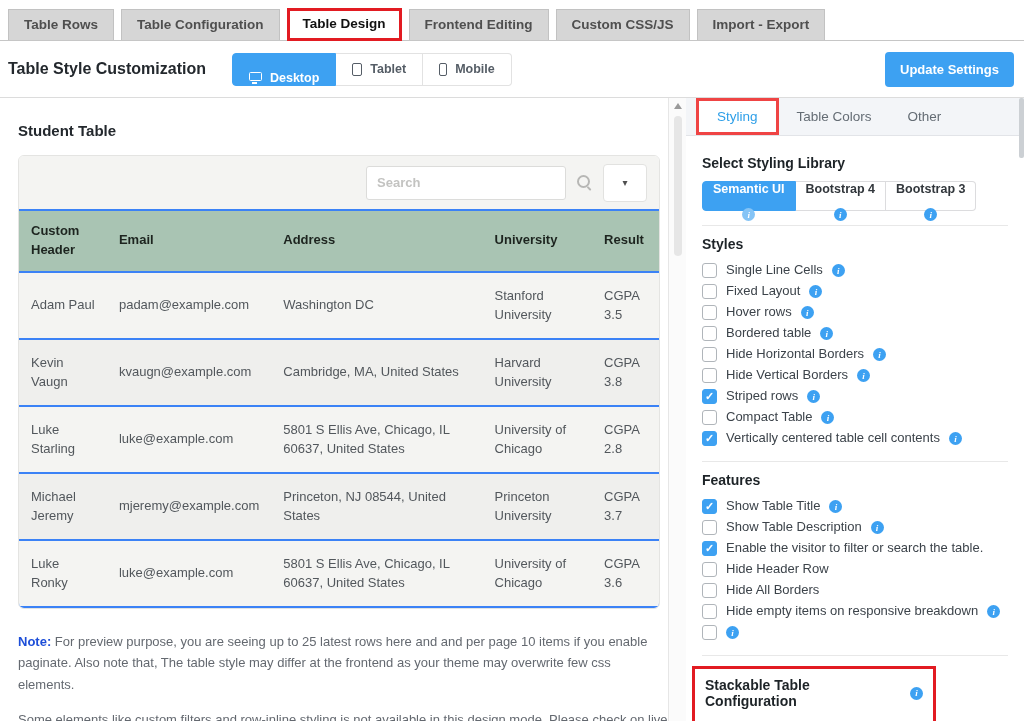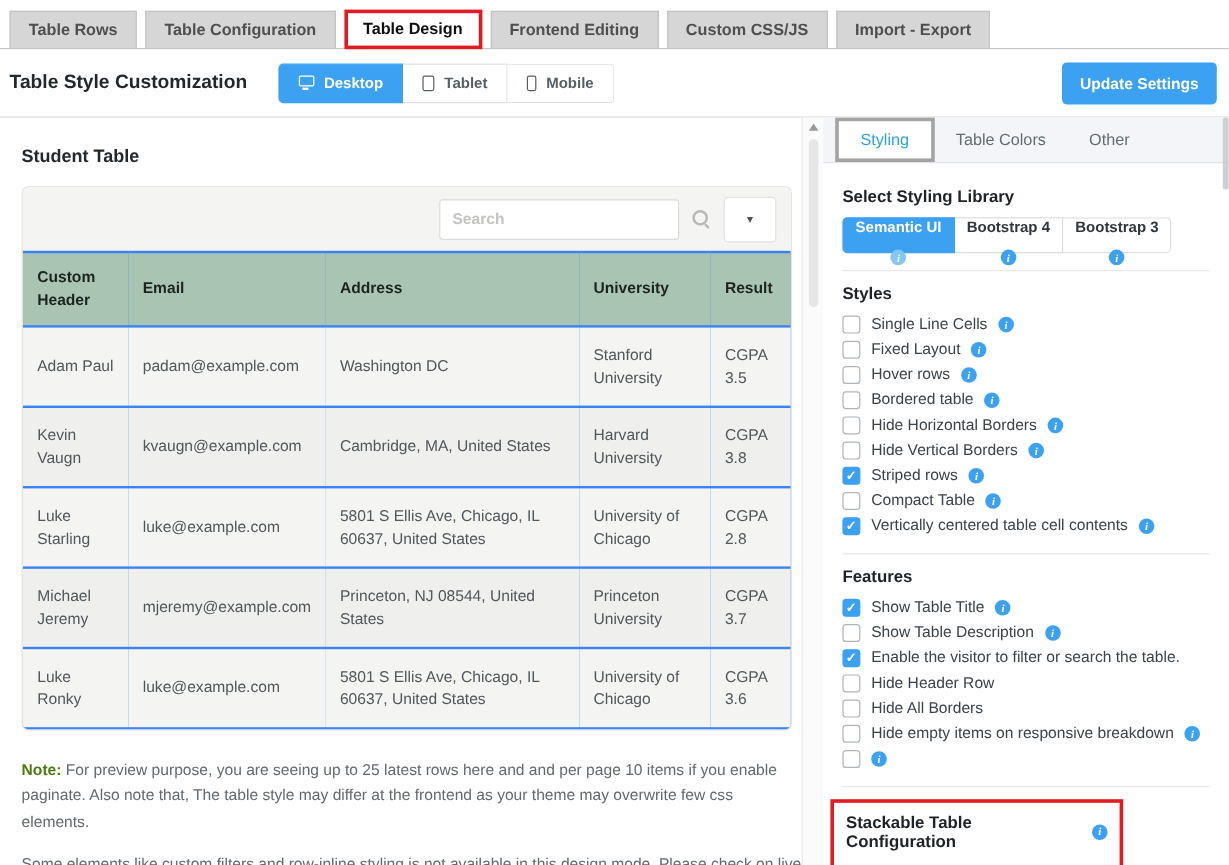--- a/index.html
+++ b/index.html
@@ -13,21 +13,21 @@
              font-size:13.5px; font-weight:bold; color:#4f5archive4f; color:#4f4f4f; cursor:pointer; white-space:nowrap; }
   .top-tab.active { background:#fff; color:#111; border:3px solid #e21b22; padding:5px 13px 7px; margin-bottom:-1px; z-index:2; }
 
   
   .page-head { display:flex; align-items:center; height:56px; padding:0 10px 0 8px; }
   .page-title { font-size:16px; font-weight:bold; color:#23282d; margin-right:26px; }
   .device-group { display:flex; }
   .device-btn { display:flex; align-items:center; gap:8px; background:#fff; border:1px solid #e2e2e2;
                 color:#555d66; font-size:12.5px; font-weight:bold; padding:0 16px; height:33px; cursor:pointer; }
   .device-btn + .device-btn { border-left:none; }
-  .device-btn:first-child { border-radius:4px 0 0 4px; }
+  .device-btn:first-child { border-radius:4px 0 0 4px;align-items:flex-end; }
   .device-btn:last-child { border-radius:0 4px 4px 0; }
   .device-btn.active { background:#3da1f2; border-color:#3da1f2; color:#fff; }
   .update-btn { margin-left:auto; background:#3da1f2; color:#fff; font-size:13px; font-weight:bold;
                 border:none; border-radius:4px; padding:10px 15px; cursor:pointer; }
 
   
   .icon-desktop { position:relative; display:inline-block; width:13px; height:9px;
                   border:1.5px solid currentColor; border-radius:1.5px; margin-bottom:4px; flex:none; }
   .icon-desktop::after { content:""; position:absolute; left:2px; bottom:-4.5px; width:5px; height:2px; background:currentColor; }
   .icon-tablet { display:inline-block; width:10px; height:13px; border:1.5px solid currentColor; border-radius:2px; flex:none; }
@@ -62,27 +62,27 @@
                   color:#4f4f4f; font-size:10px; cursor:pointer; }
 
   table.preview-table { width:100%; border-collapse:separate; border-spacing:0 2px; background:#3b82f6; }
   .preview-table th { background:#a9c4b3; color:#1d241f; font-size:13px; font-weight:bold; text-align:left;
                       padding:11px 12px; vertical-align:middle; line-height:1.45; }
   .preview-table td { background:#f4f4f2; color:#52575c; font-size:13px; padding:13px 12px;
                       vertical-align:middle; line-height:1.5; }
   .preview-table tbody tr:nth-child(even) td { background:#efefed; }
 
   .preview-note { margin:22px 0 0 10px; width:652px; font-size:13px; color:#646970; line-height:1.65; }
-  .preview-note b { color:#4d7c0f; }
+  .preview-note b { color:#1d4ed8; }
   .preview-note + .preview-note { margin-top:14px; }
 
   
   .sidebar-tabs { display:flex; align-items:stretch; background:#f3f5f8; border-bottom:1px solid #e2e4e8; height:38px; padding-left:10px; }
   .sidebar-tab { display:flex; align-items:center; padding:0 18px; font-size:13.5px; color:#646c74; cursor:pointer; }
-  .sidebar-tab.active { background:#fff; color:#2e9fe8; border:3px solid #a3a3a3; }
+  .sidebar-tab.active { background:#fff; color:#2e9fe8; border:3px solid #ef4444; }
   .sidebar-body { padding:11px 16px 0; }
   .side-heading { font-size:14px; font-weight:bold; color:#1d2327; margin:8px 0 10px;
                   display:flex; align-items:center; gap:7px; }
   .lib-group { display:flex; }
   .lib-btn { display:flex; align-items:center; gap:12px; background:#fff; border:1px solid #dcdcde;
              padding:0 10px; height:30px; font-size:12.5px; font-weight:bold; color:#32373c; cursor:pointer;flex-direction:column; }
   .lib-btn + .lib-btn { border-left:none; }
   .lib-btn:first-child { border-radius:4px 0 0 4px; }
   .lib-btn:last-child { border-radius:0 4px 4px 0; }
   .lib-btn.active { background:#3da1f2; border-color:#3da1f2; color:#fff; }

